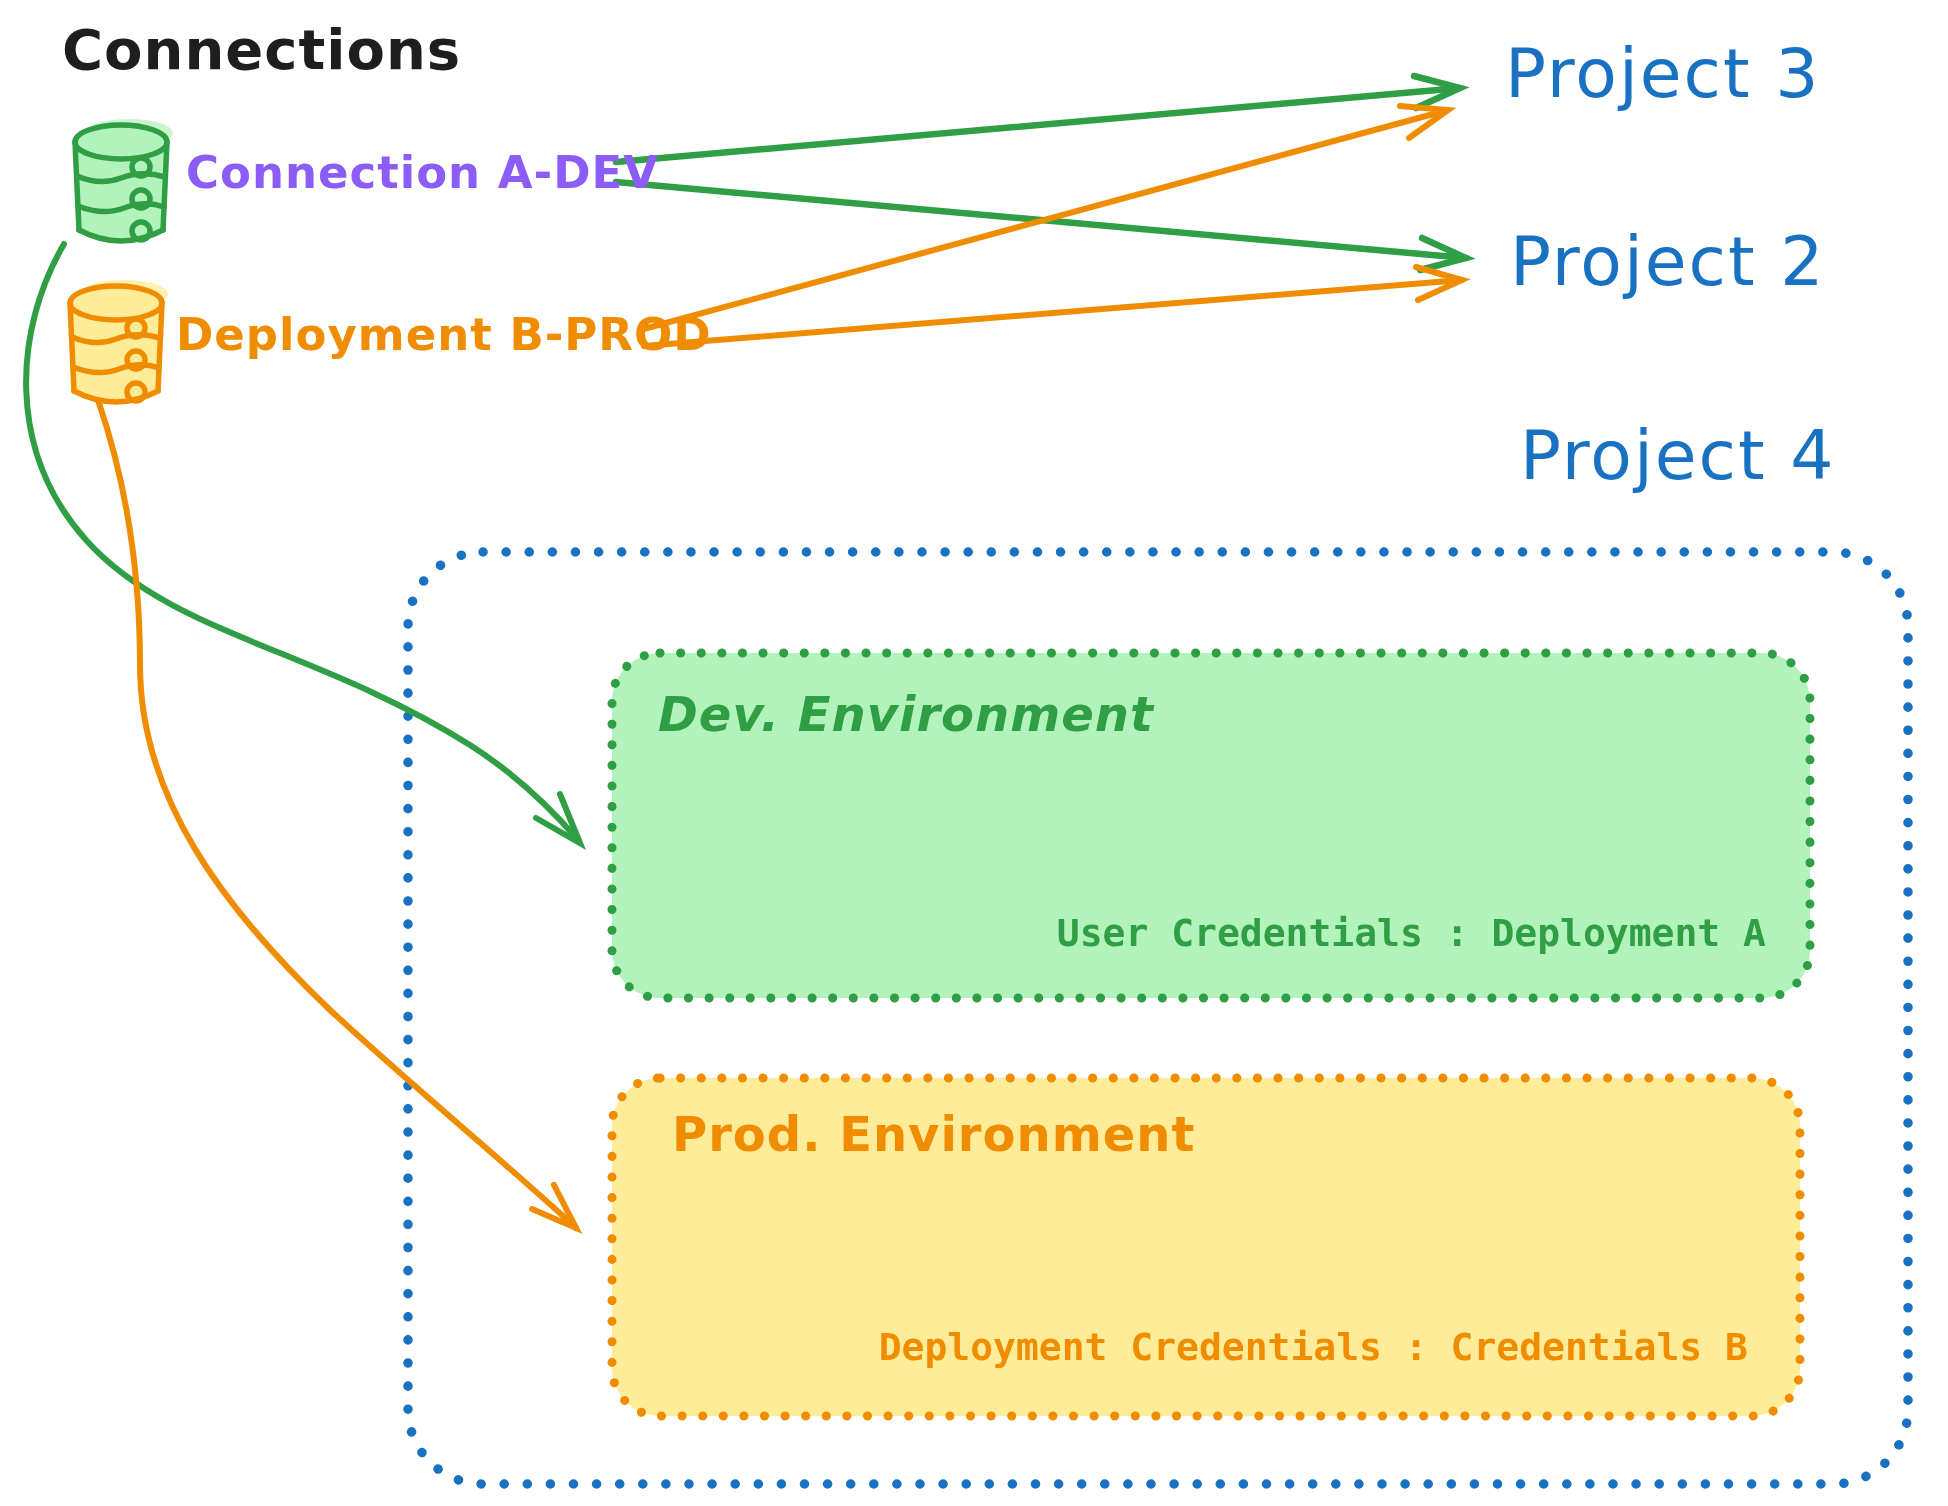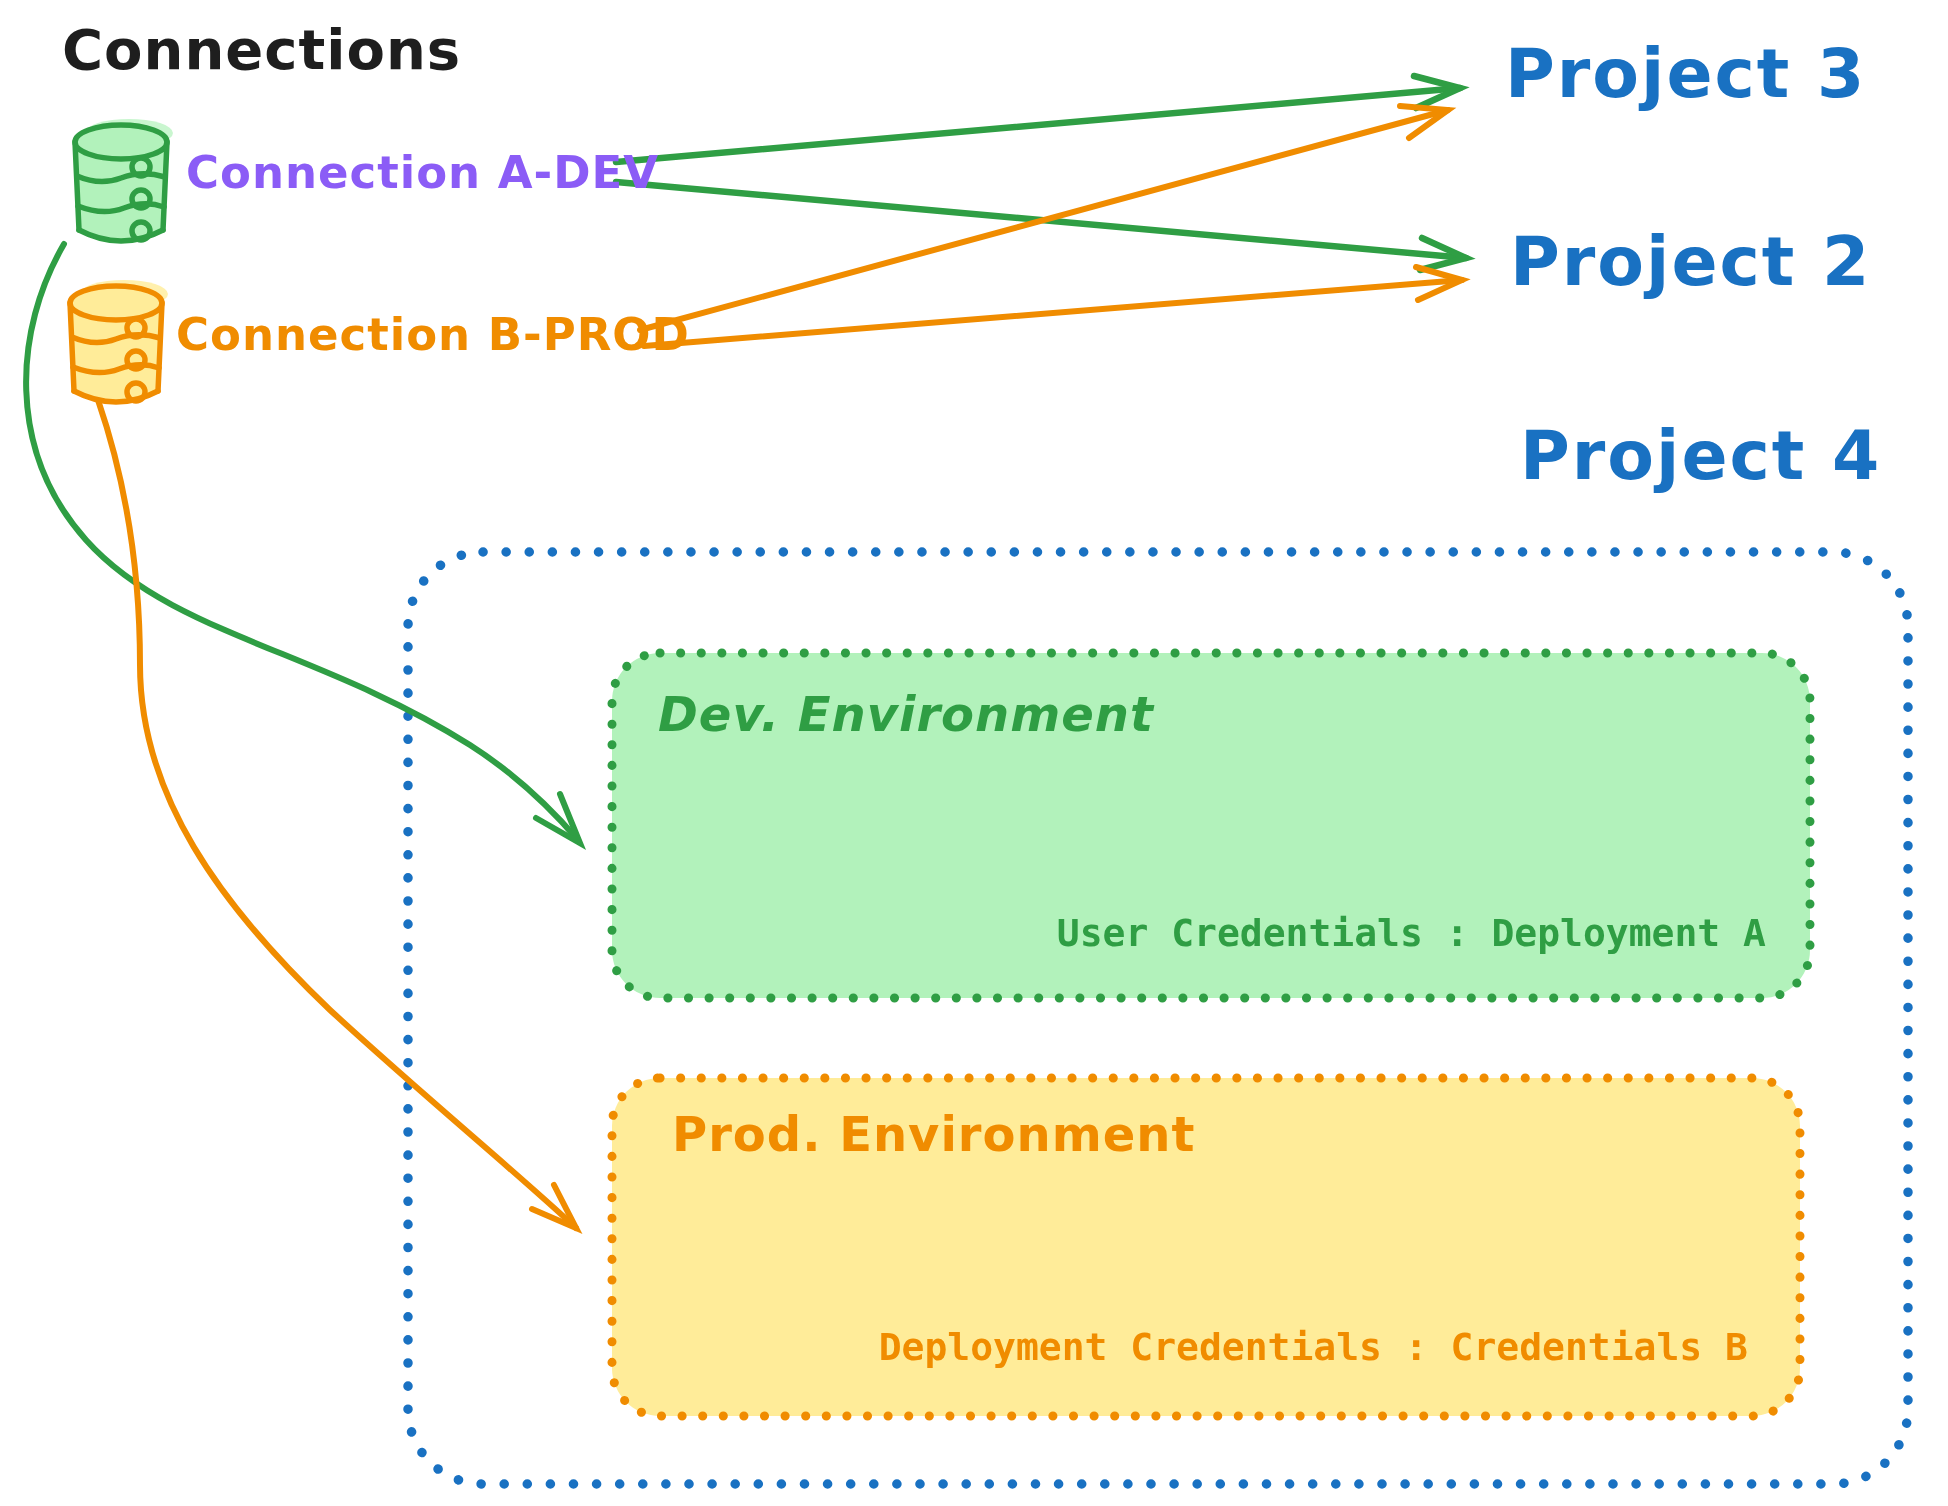--- a/index.html
+++ b/index.html
@@ -13,21 +13,21 @@
     text-align:right;
   }
   #art{position:absolute;left:0;top:0;width:1948px;height:1506px;}
   .lbl{position:absolute;white-space:nowrap;line-height:1;}
   .title{
     left:62px;top:22px;
     font-size:56px;font-weight:700;letter-spacing:1px;color:#1e1e1e;
   }
   .conn-a{left:186px;top:150px;font-size:45px;font-weight:700;color:#8b5cf6;letter-spacing:1px;}
   .conn-b{left:176px;top:312px;font-size:45px;font-weight:700;color:#f08c00;letter-spacing:1px;}
-  .project{font-size:68px;font-weight:700;color:#1971c2;letter-spacing:2px;}
+  .project{font-size:68px;font-weight:400;color:#1971c2;letter-spacing:2px;}
   .p3{left:1505px;top:40px;}
   .p2{left:1510px;top:228px;}
   .p1{left:1520px;top:422px;}
   .env-title{font-size:48px;font-weight:700;letter-spacing:1px;}
   .dev-title{left:658px;top:690px;color:#2f9e44;font-style:italic;}
   .prod-title{left:672px;top:1110px;color:#f08c00;}
   .cred{
     font-family:"DejaVu Sans Mono","Liberation Mono",monospace;
     font-size:38px;font-weight:600;
   }
@@ -104,21 +104,21 @@
         <circle cx="136" cy="328" r="9"></circle>
         <circle cx="136" cy="360" r="9"></circle>
         <circle cx="136" cy="392" r="9"></circle>
       </g>
     </g>
   </svg>
 
   <div class="lbl title">Connections</div>
 
   <div class="lbl conn-a">Connection A-DEV</div>
-  <div class="lbl conn-b">Connection B-PROD</div>
+  <div class="lbl conn-b">Deployment B-PROD</div>
 
   <div class="lbl project p3">Project 3</div>
   <div class="lbl project p2">Project 2</div>
   <div class="lbl project p1">Project 4</div>
 
   <div class="lbl env-title dev-title">Dev. Environment</div>
   <div class="lbl cred cred-dev">User Credentials : Deployment A</div>
 
   <div class="lbl cred cred-prod">Deployment Credentials : Credentials B</div>
   <div class="lbl env-title prod-title">Prod. Environment</div>

